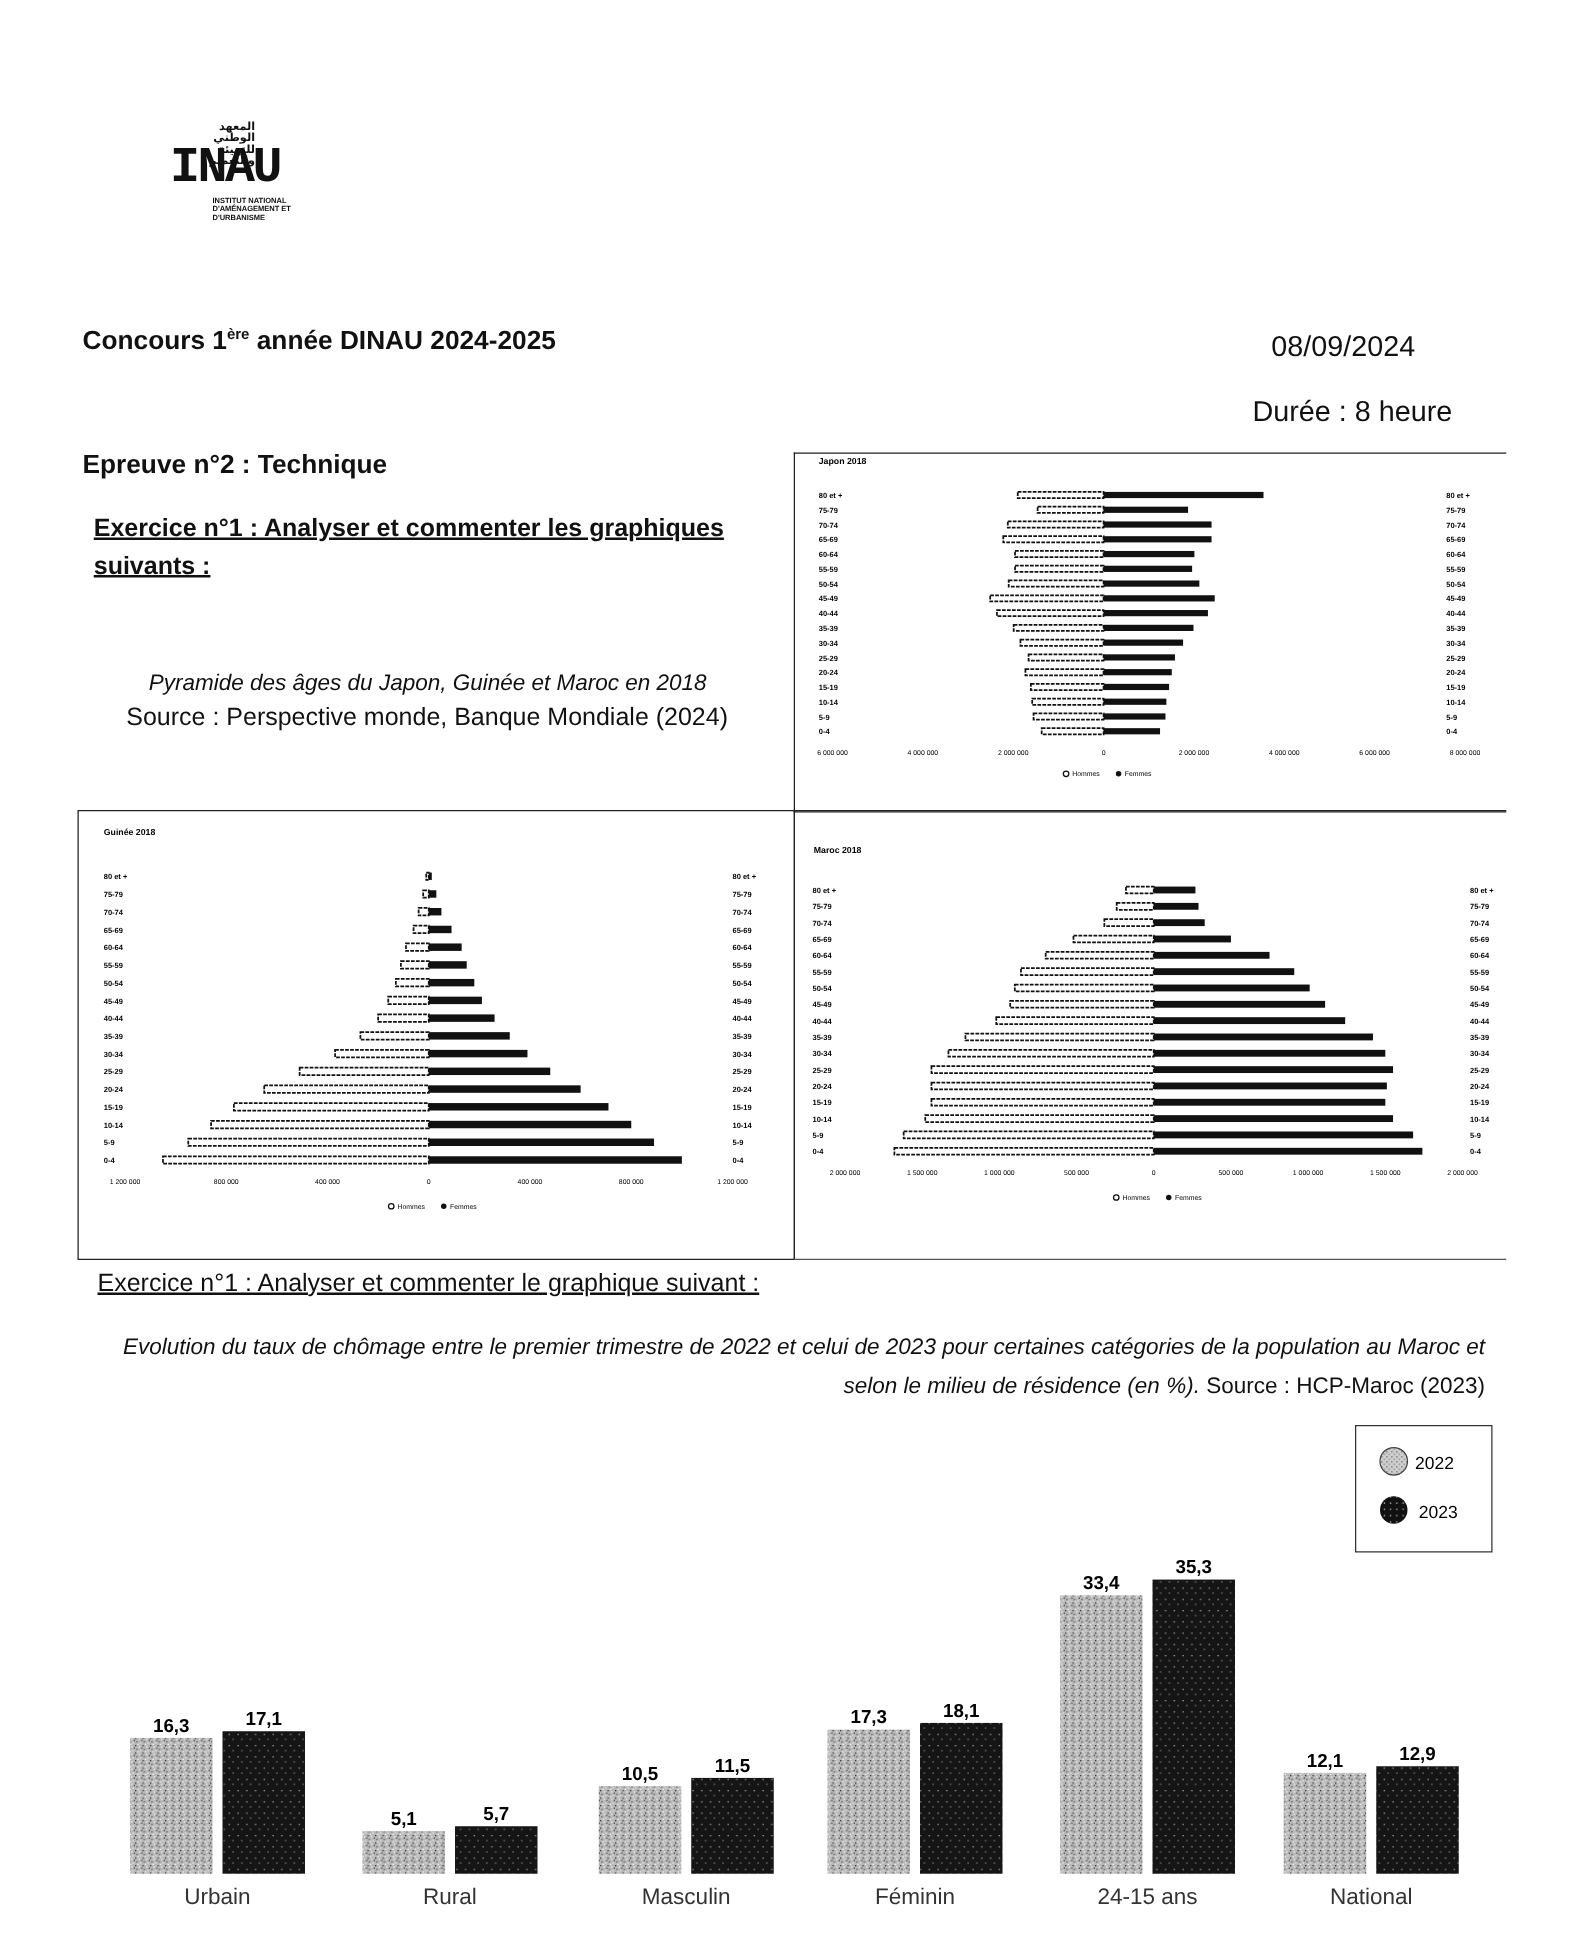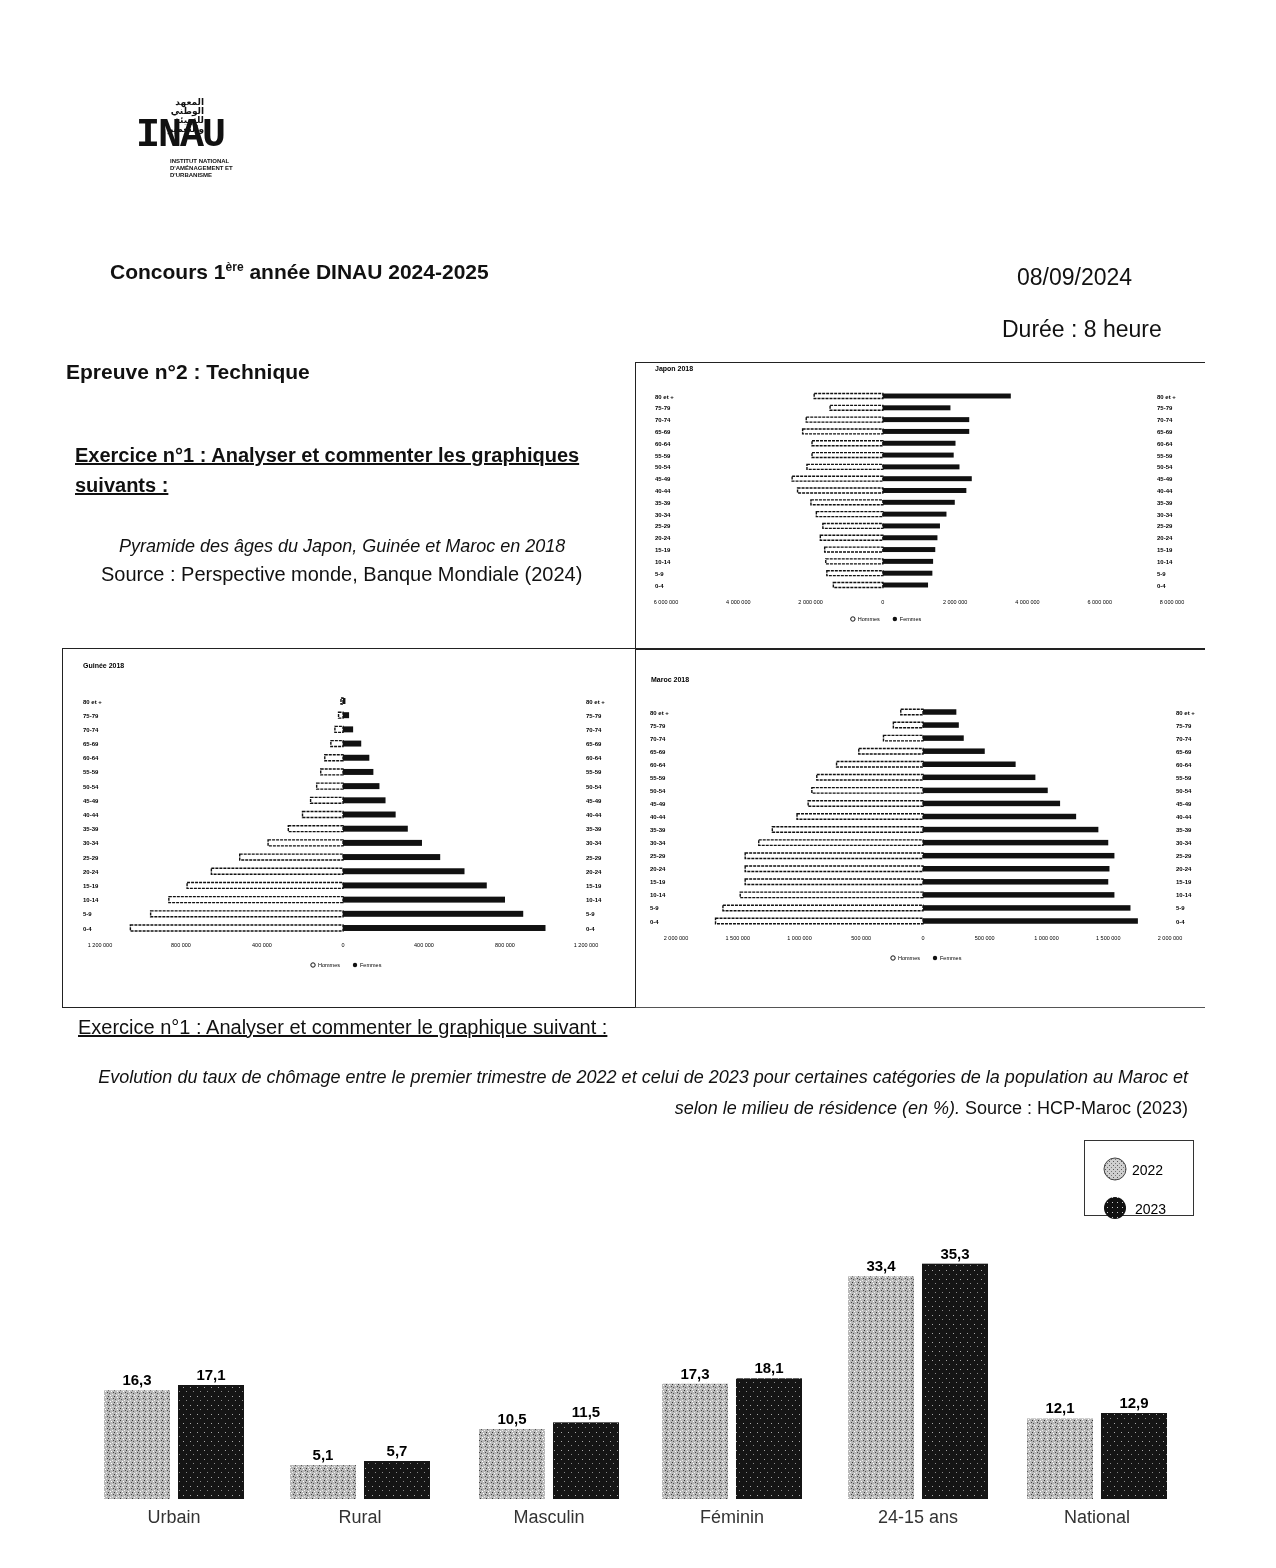--- a/index.html
+++ b/index.html
@@ -13,39 +13,39 @@
   .h-line { font-family: "Liberation Sans", sans-serif; font-size: 21px; font-weight: bold; }
   .h-date { font-size: 23px; }
   sup { font-size: 12px; }
   .ex-title { font-size: 20px; font-weight: bold; text-decoration: underline; line-height: 30px; }
   .caption-it { font-style: italic; font-size: 18px; margin-left: 44px; }
   .caption-src { font-size: 20px; margin-left: 26px; }
   .frame { position: absolute; border: 1.5px solid #222; box-sizing: border-box; }
   svg text { font-family: "Liberation Sans", sans-serif; }
   .cap2 { font-size: 18px; line-height: 31px; }
   .cap2 i { font-weight: normal; }
-  .legend-box { left: 1084px; top: 1140px; width: 110px; height: 76px; border: 1.5px solid #333; box-sizing: border-box; }
+  .legend-box { left: 1084px; top: 1140px; width: 110px; height: 102px; border: 1.5px solid #333; box-sizing: border-box; }
 </style>
 </head>
 <body>
 
 <div class="abs logo">
   <div class="arabic">المعهد الوطني للتهيئة والتعمير</div>
   <div class="mark">INAU</div>
   <div class="sub">Institut National d'Aménagement et d'Urbanisme</div>
 </div>
 
-<div class="abs h-line" style="left:66px; top:260px;margin-left:44px;">
+<div class="abs h-line" style="left:66px; top:260px;">
   <span>Concours 1</span><sup>ère</sup><span> année DINAU 2024-2025</span>
 </div>
 <div class="abs h-date" style="left:1017px; top:264px;">08/09/2024</div>
 <div class="abs h-line" style="left:66px; top:312px;margin-top:48px;">Epreuve n°2 : Technique</div>
 <div class="abs h-date" style="left:1002px; top:316px;">Durée : 8 heure</div>
 
-<div class="abs ex-title" style="left:75px; top:440px; width:560px;">Exercice n°1 : Analyser et commenter les graphiques suivants :</div>
+<div class="abs ex-title" style="left:75px; top:408px; width:560px;">Exercice n°1 : Analyser et commenter les graphiques suivants :</div>
 <div class="abs caption-it" style="left:75px; top:536px;">Pyramide des âges du Japon, Guinée et Maroc en 2018</div>
 <div class="abs caption-src" style="left:75px; top:563px;">Source : Perspective monde, Banque Mondiale (2024)</div>
 
 <div class="frame" style="left:635px; top:362px; width:570px; height:288px; border-right:none;"></div>
 <div class="frame" style="left:62px; top:648px; width:574px; height:360px;"></div>
 <div class="frame" style="left:635px; top:648px; width:570px; height:360px; border-right:none; border-bottom:1px solid #555;"></div>
 
 <svg class="abs" id="pyr-japon" style="left:636px; top:363px;" width="568" height="285">
     <text x="19" y="8" font-size="7" font-weight="bold">Japon 2018</text>
     <text x="19" y="35.5" font-size="6" font-weight="bold">80 et +</text>

